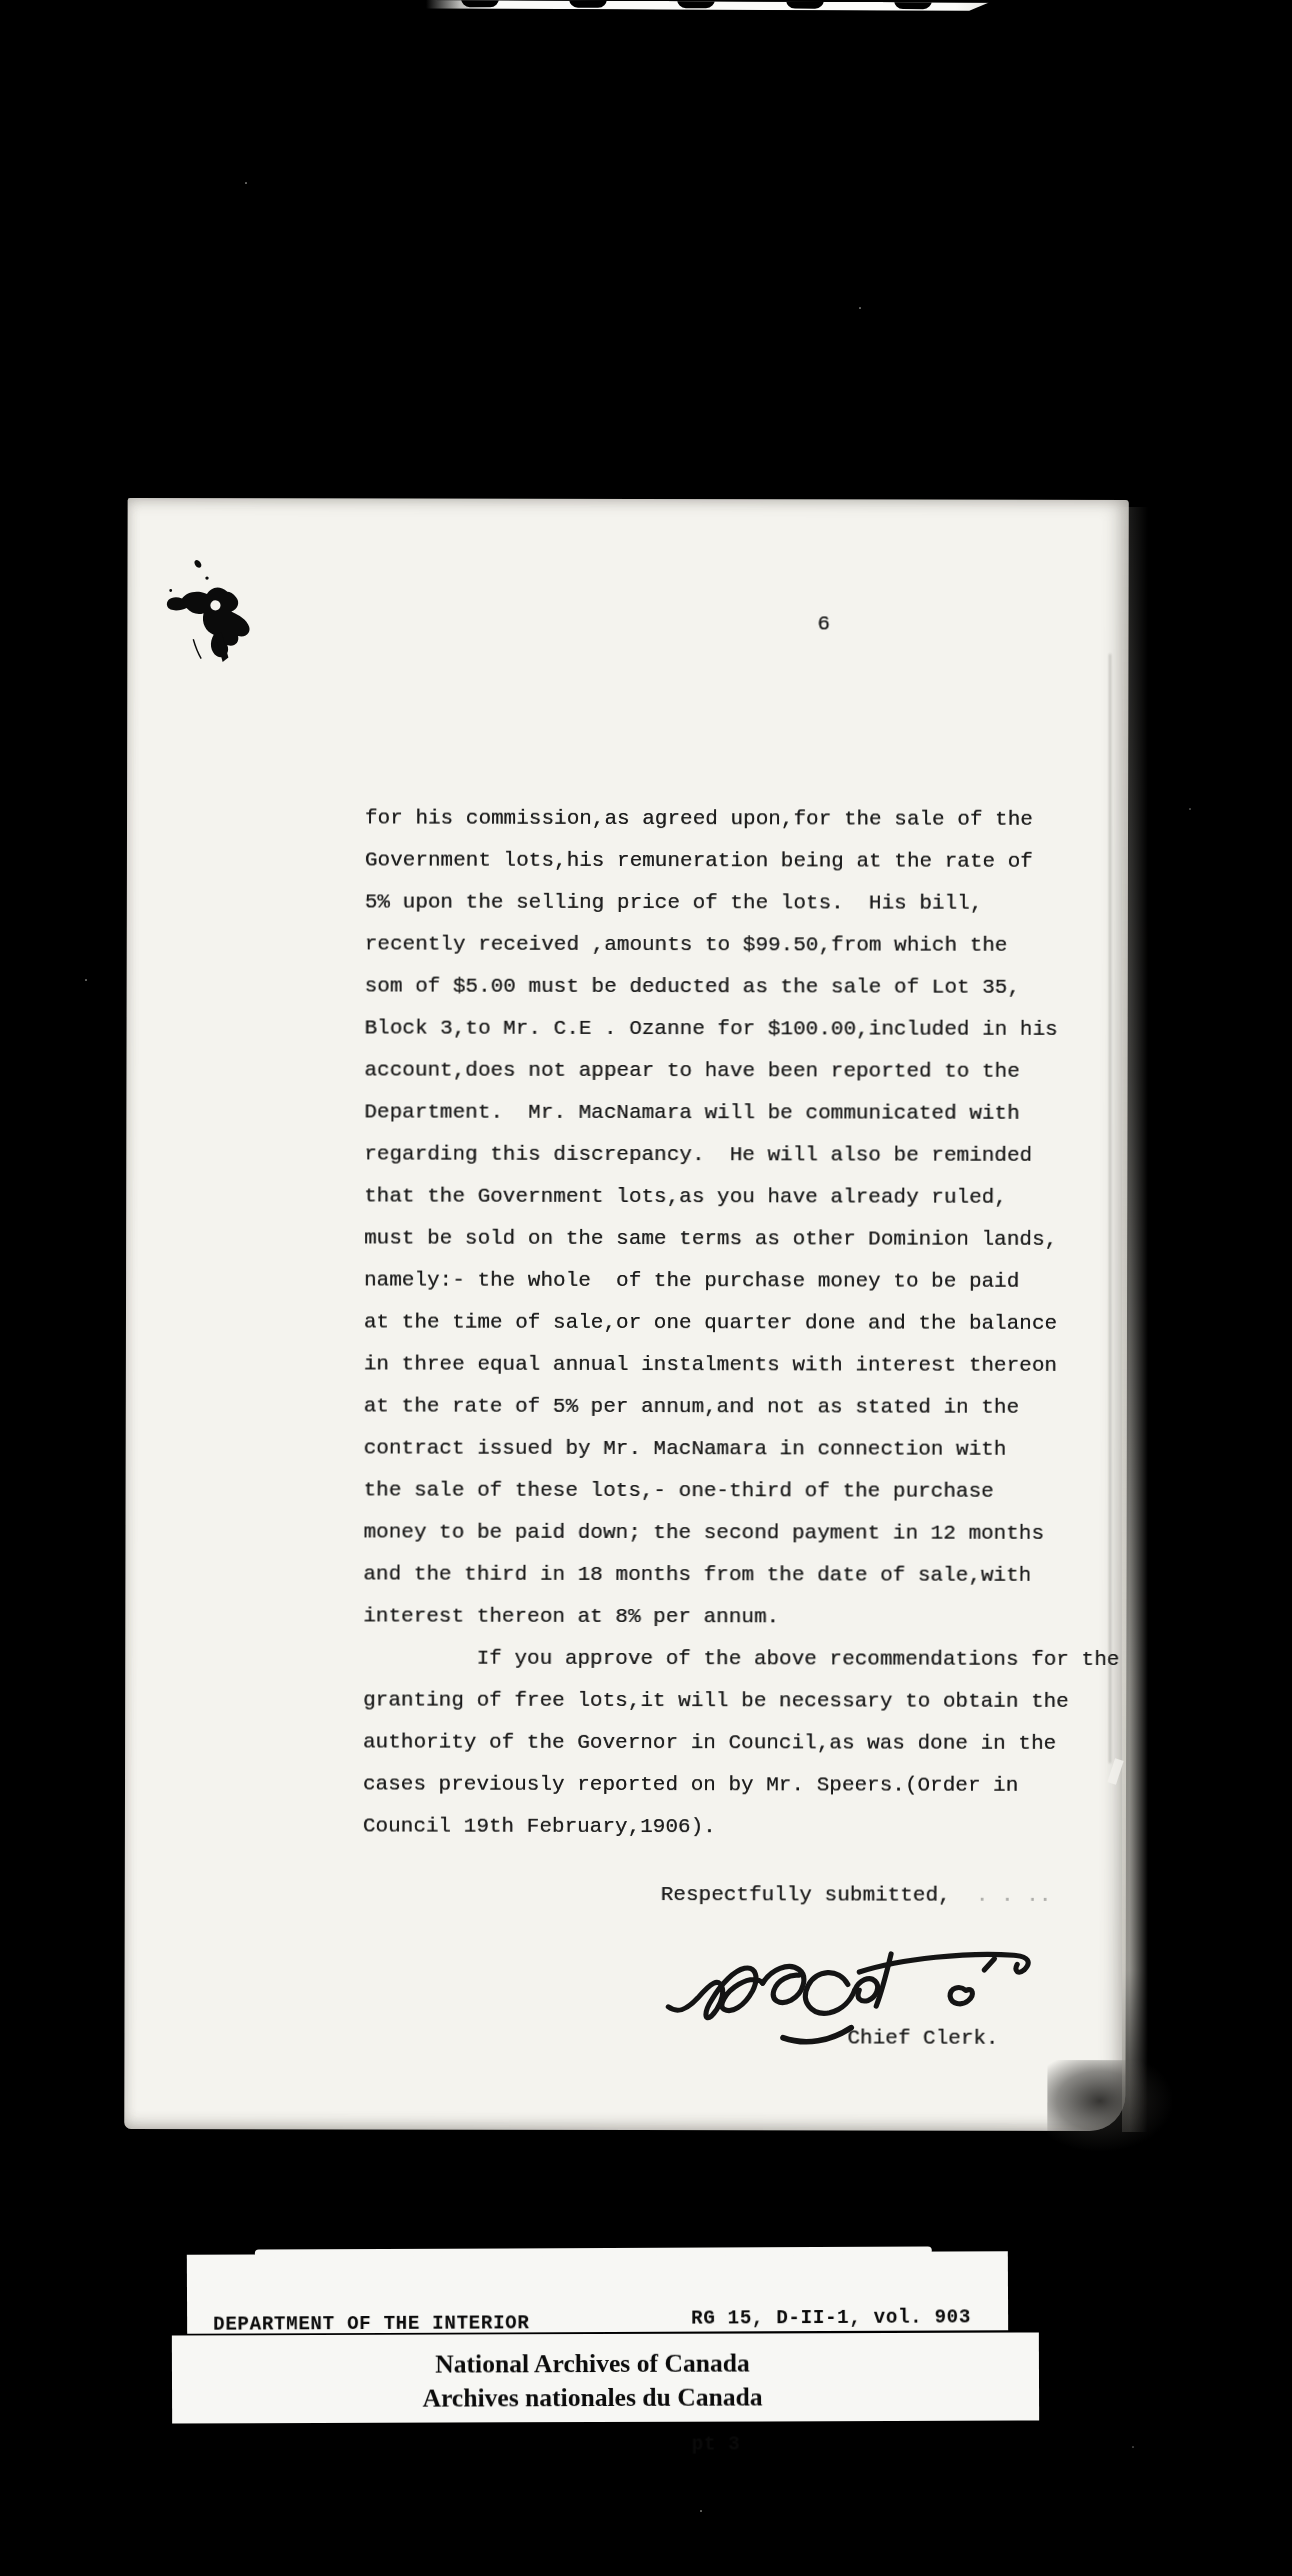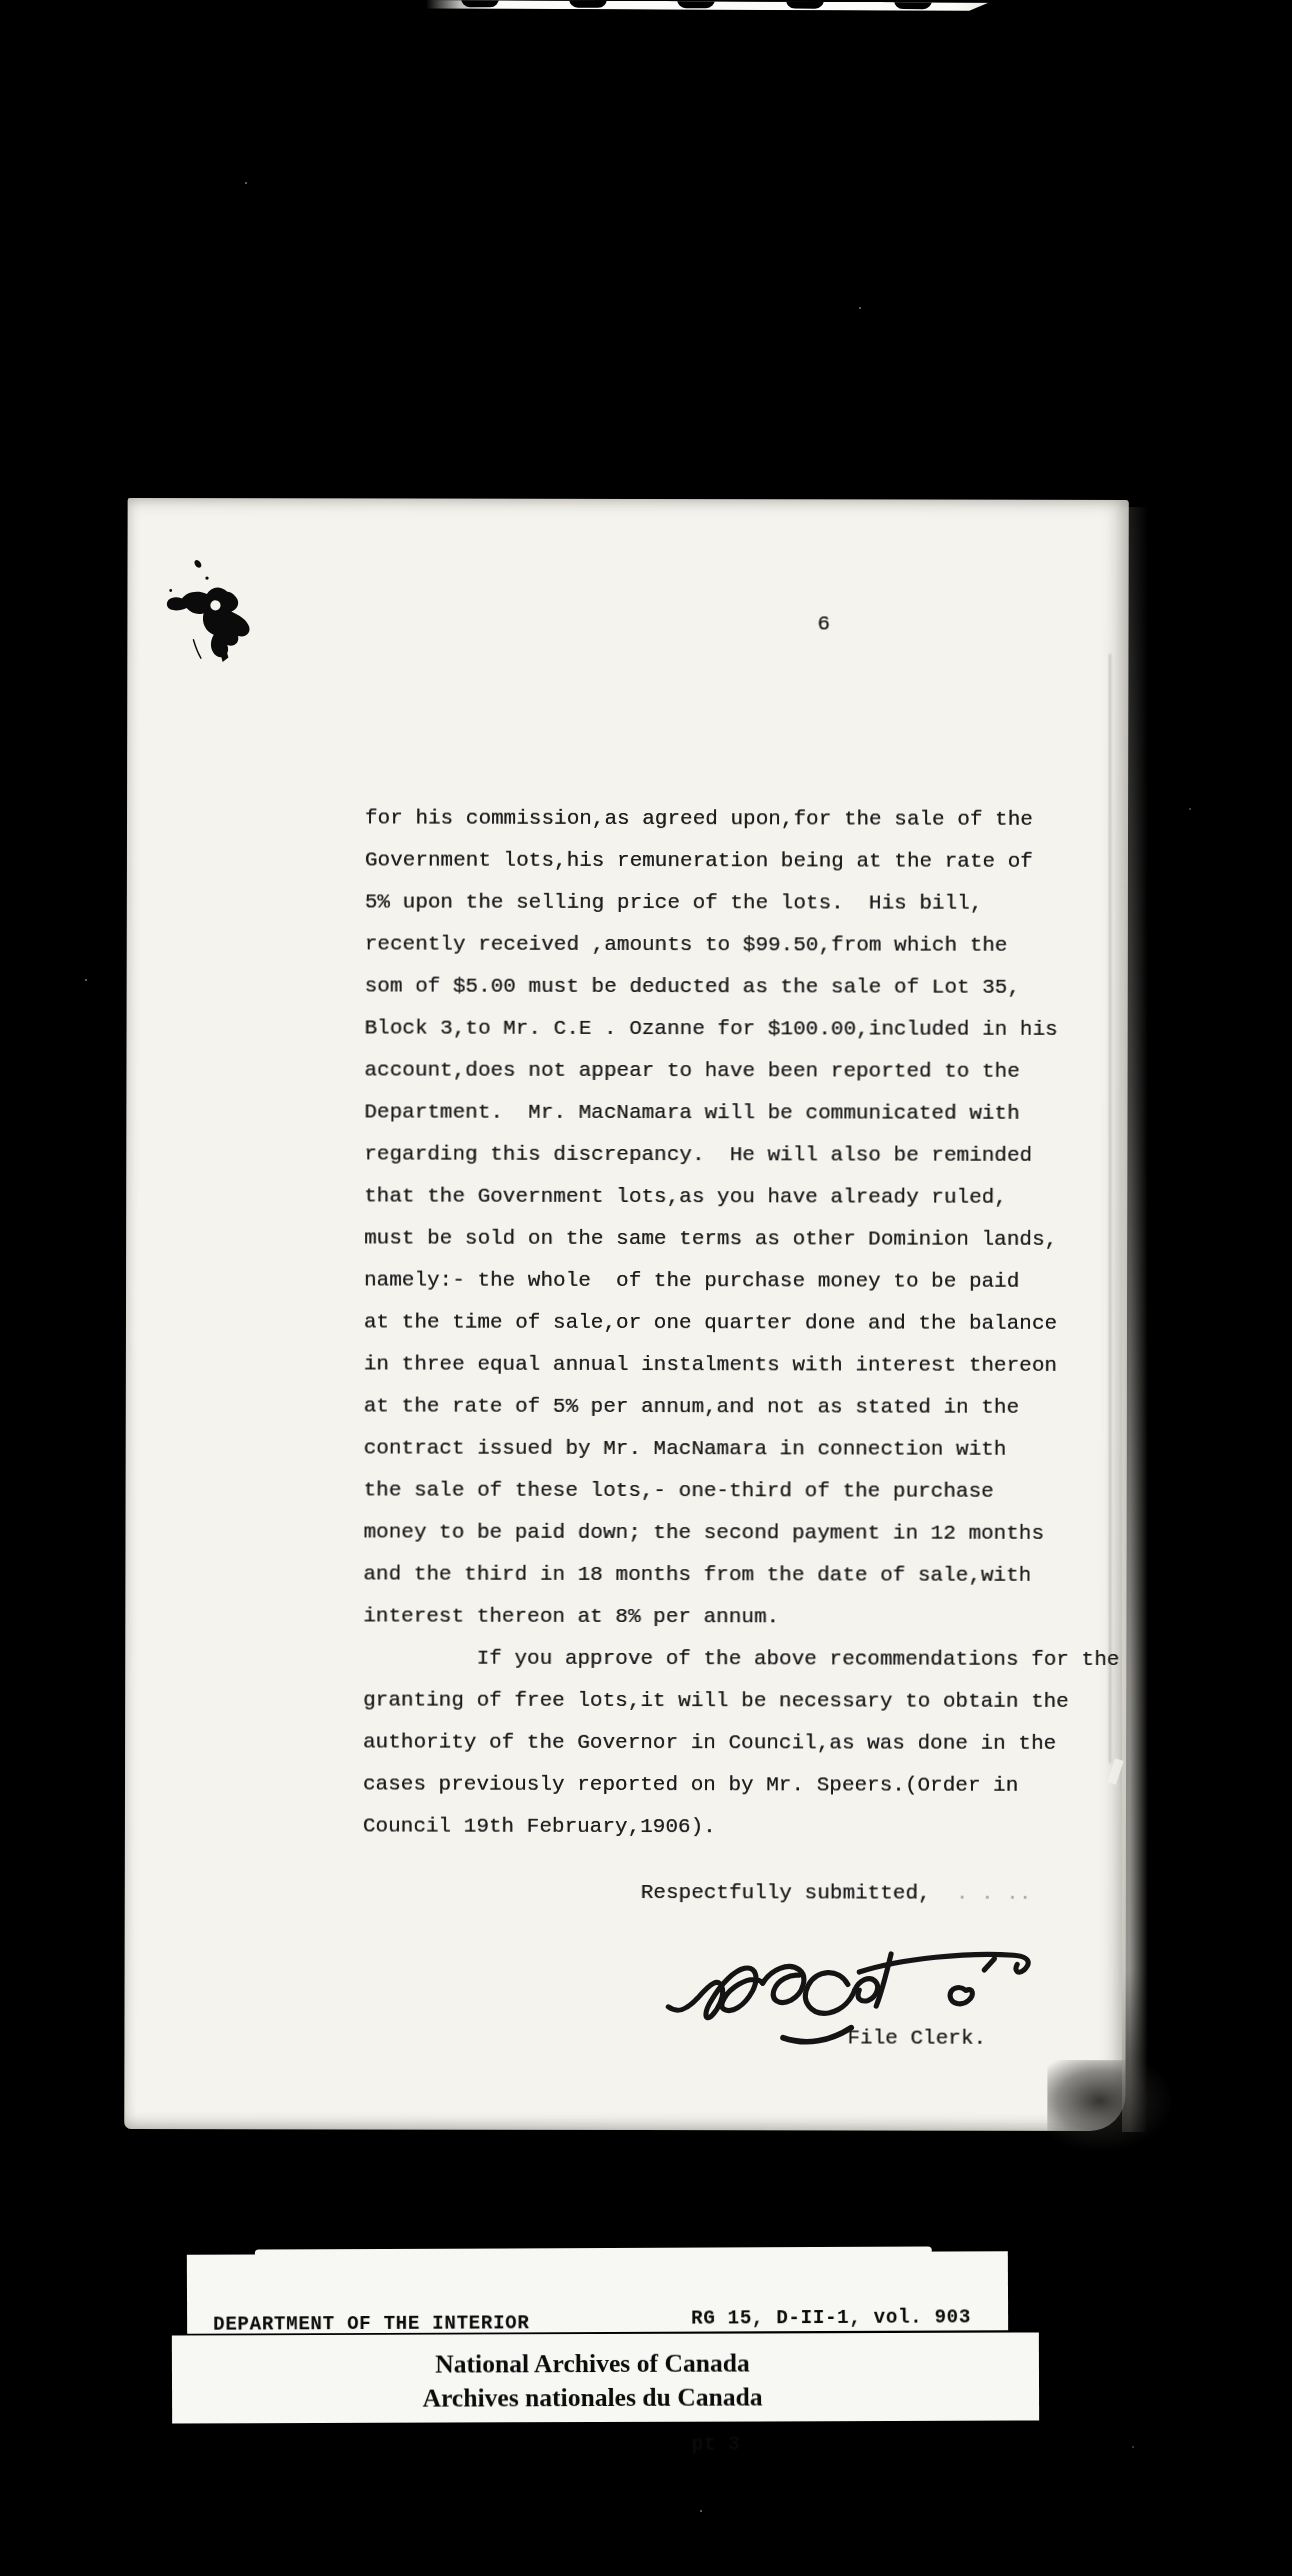--- a/index.html
+++ b/index.html
@@ -21,21 +21,21 @@
     box-shadow:inset -9px 0 17px rgba(72,70,63,.33), inset 0 -4.6px 12.5px rgba(72,70,63,.15), inset 2.3px 2.3px 10.2px rgba(120,118,110,.12);}
 
   .page-number{position:absolute;left:690px;top:113px;font-size:25px;color:#222;
     filter:blur(0.2px);}
 
   .typed{color:#191919;font-size:21px;white-space:pre;filter:blur(0.3px);
     text-shadow:0 0 0.6px rgba(25,25,25,.75);}
   .body-block{position:absolute;left:238px;top:299px;}
   .tline{line-height:42px;height:42px;}
 
-  .salutation{position:absolute;left:516px;top:1381px;line-height:25px;}
+  .salutation{position:absolute;left:536px;top:1381px;line-height:30px;}
   .faint-dots{opacity:.32;}
   .signoff{position:absolute;left:723px;top:1526px;line-height:25px;}
 
   .signature-svg{position:absolute;left:523px;top:1418px;}
   .inkblot-svg{position:absolute;left:33px;top:57px;}
 
   .corner-shadow{position:absolute;left:923px;top:1560px;width:125px;height:91px;
     background:radial-gradient(ellipse at 42% 45%, rgba(33,32,30,.9) 0%, rgba(33,32,30,.5) 42%, rgba(33,32,30,0) 72%);}
 
   
@@ -159,21 +159,21 @@
         <path d="M428,64 C420,98 408,140 402,156"></path>
         <path d="M372,96 C446,72 566,60 644,66 C670,68 676,78 662,92
                  C652,100 644,94 650,82"></path>
         <path d="M560,128 C548,118 532,124 532,138 C534,152 552,156 564,146
                  C576,136 572,122 560,128"></path>
         <path d="M592,92 L610,72"></path>
         <path d="M238,212 C278,226 322,218 358,194" stroke-width="10"></path>
       </g>
     </svg>
 
-    <div class="typed signoff">File Clerk.</div>
+    <div class="typed signoff">Chief Clerk.</div>
 
     <div class="corner-shadow"></div>
   </div>
 
   <div class="edge-curl"></div>
   <div class="crease"></div>
   <div class="tear-mark"></div>
 
   <div class="label-dept">
     <div class="dept-text dept-left">

